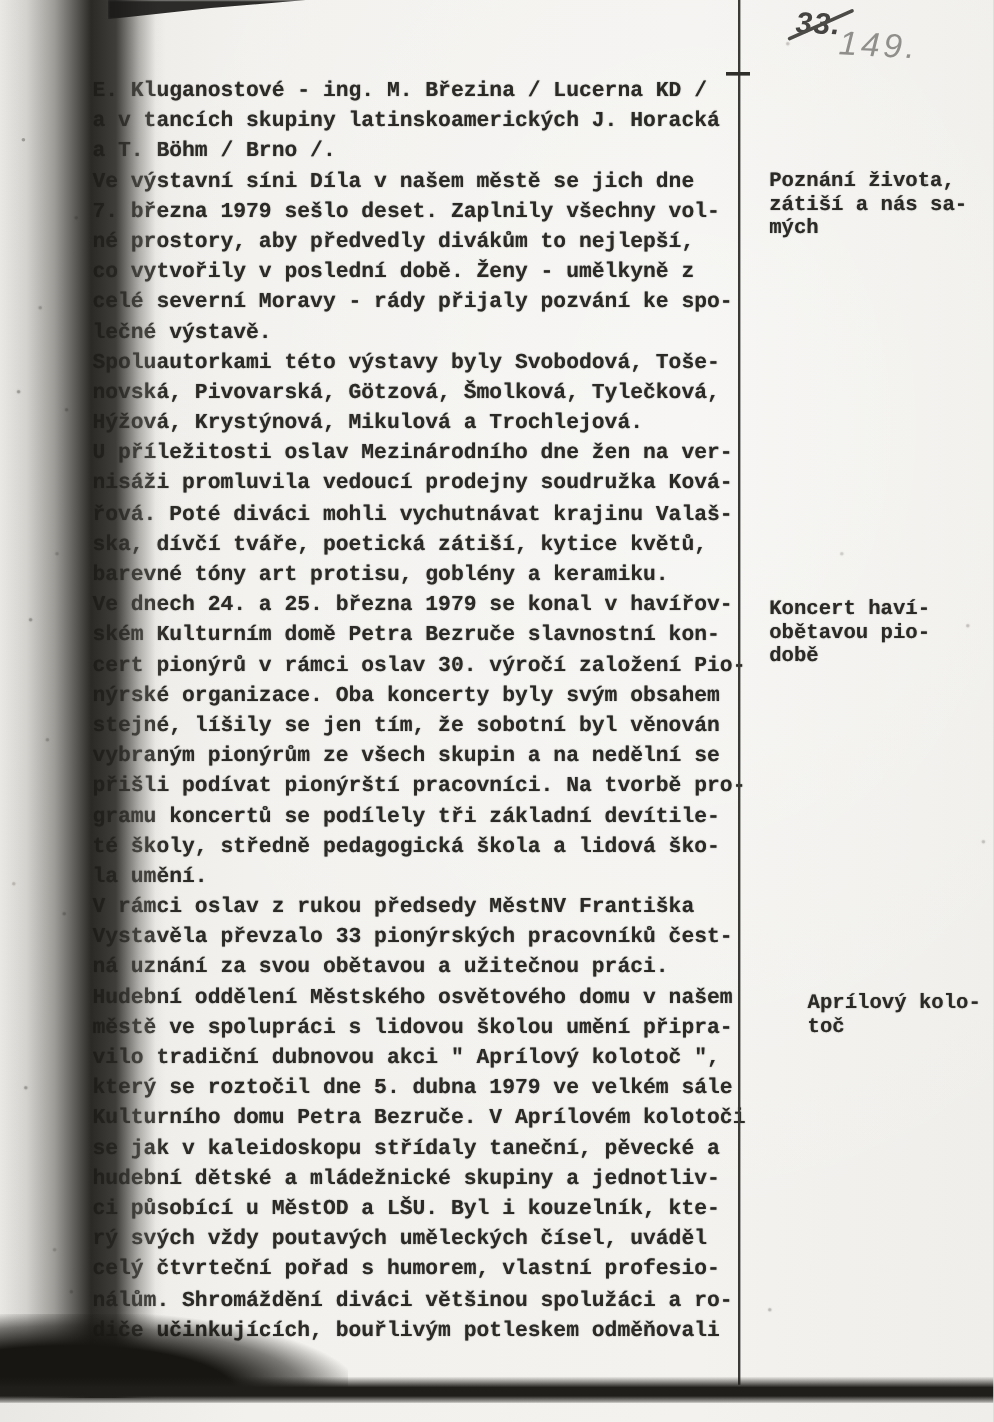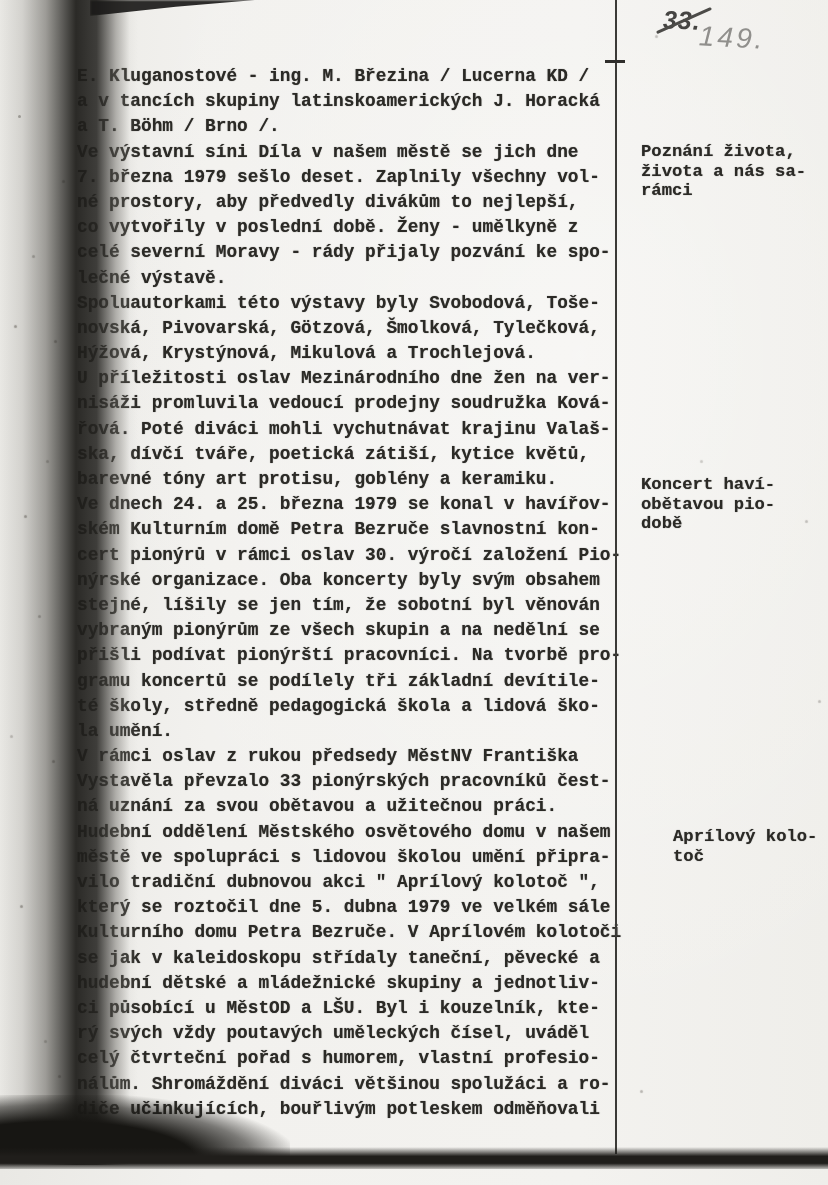--- a/index.html
+++ b/index.html
@@ -16,21 +16,21 @@
   .tline {
     height:25.2px; line-height:25.2px; white-space:pre;
     font-size:17.8px; font-weight:bold; color:#2b2a26;
     text-shadow:0 0 1px rgba(43,42,38,0.65);
   }
 
   
   .margin-note { position:absolute; left:641px; width:185px; z-index:2; }
   .margin-note .tline { height:19.6px; line-height:19.6px; font-size:17.2px; }
   .note-1 { top:142px; }
-  .note-2 { top:475px; }
+  .note-2 { top:499px; }
   .note-3 { top:827px;margin-left:32px; }
 
   
   .vrule { position:absolute; left:615px; top:0; width:2px; height:1154px; background:#3b3a37; z-index:3; }
   .tick  { position:absolute; left:605px; top:60px; width:20px; height:3px; background:#2f2e2b; z-index:3; }
 
   
   .hw { position:absolute; font-family:"Liberation Sans","DejaVu Sans",sans-serif; font-style:italic; z-index:4; }
   .hw-33 { left:663px; top:6px; font-size:25px; font-weight:bold; color:#454442; letter-spacing:1px; transform:rotate(2deg); }
   .hw-strike { position:absolute; left:-9px; top:13px; width:60px; height:3px; background:#4c4b48; transform:rotate(-26deg); border-radius:2px; }
@@ -165,23 +165,23 @@
 
       <div class="tline"><span>nálům. Shromáždění diváci většinou spolužáci a ro-</span></div>
 
       <div class="tline"><span>diče učinkujících, bouřlivým potleskem odměňovali</span></div>
     </div>
 
   <div class="margin-note note-1">
 
       <div class="tline"><span>Poznání života,</span></div>
 
-      <div class="tline"><span>života a nás sa-</span></div>
-
-      <div class="tline"><span>rámci</span></div>
+      <div class="tline"><span>zátiší a nás sa-</span></div>
+
+      <div class="tline"><span>mých</span></div>
     </div>
 
   <div class="margin-note note-2">
 
       <div class="tline"><span>Koncert haví-</span></div>
 
       <div class="tline"><span>obětavou pio-</span></div>
 
       <div class="tline"><span>době</span></div>
     </div>

